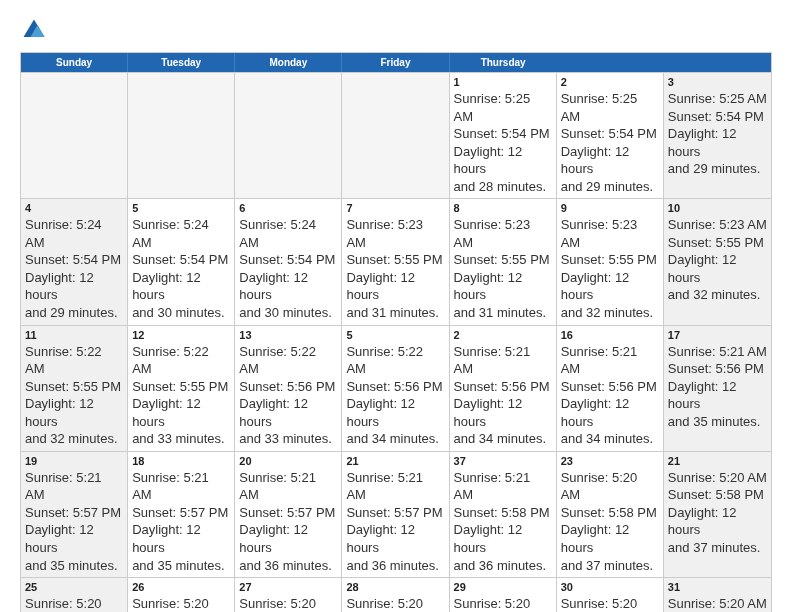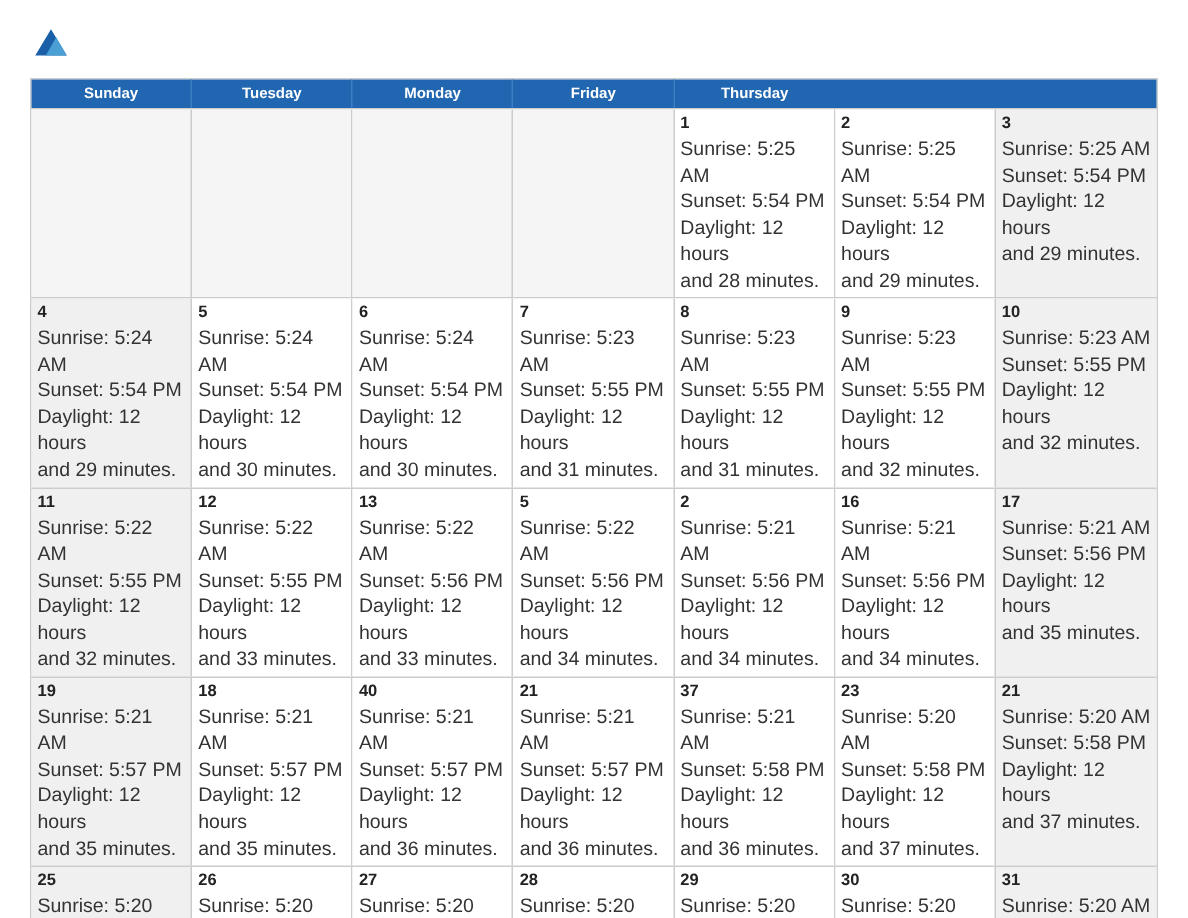--- a/index.html
+++ b/index.html
@@ -282,21 +282,21 @@
 and 35 minutes.</div>
           </div>
           <div class="cal-cell">
             <div class="day-num">18</div>
             <div class="day-info" style="white-space: pre-line;">Sunrise: 5:21 AM
 Sunset: 5:57 PM
 Daylight: 12 hours
 and 35 minutes.</div>
           </div>
           <div class="cal-cell">
-            <div class="day-num">40</div>
+            <div class="day-num">20</div>
             <div class="day-info" style="white-space: pre-line;">Sunrise: 5:21 AM
 Sunset: 5:57 PM
 Daylight: 12 hours
 and 36 minutes.</div>
           </div>
           <div class="cal-cell">
             <div class="day-num">21</div>
             <div class="day-info" style="white-space: pre-line;">Sunrise: 5:21 AM
 Sunset: 5:57 PM
 Daylight: 12 hours

